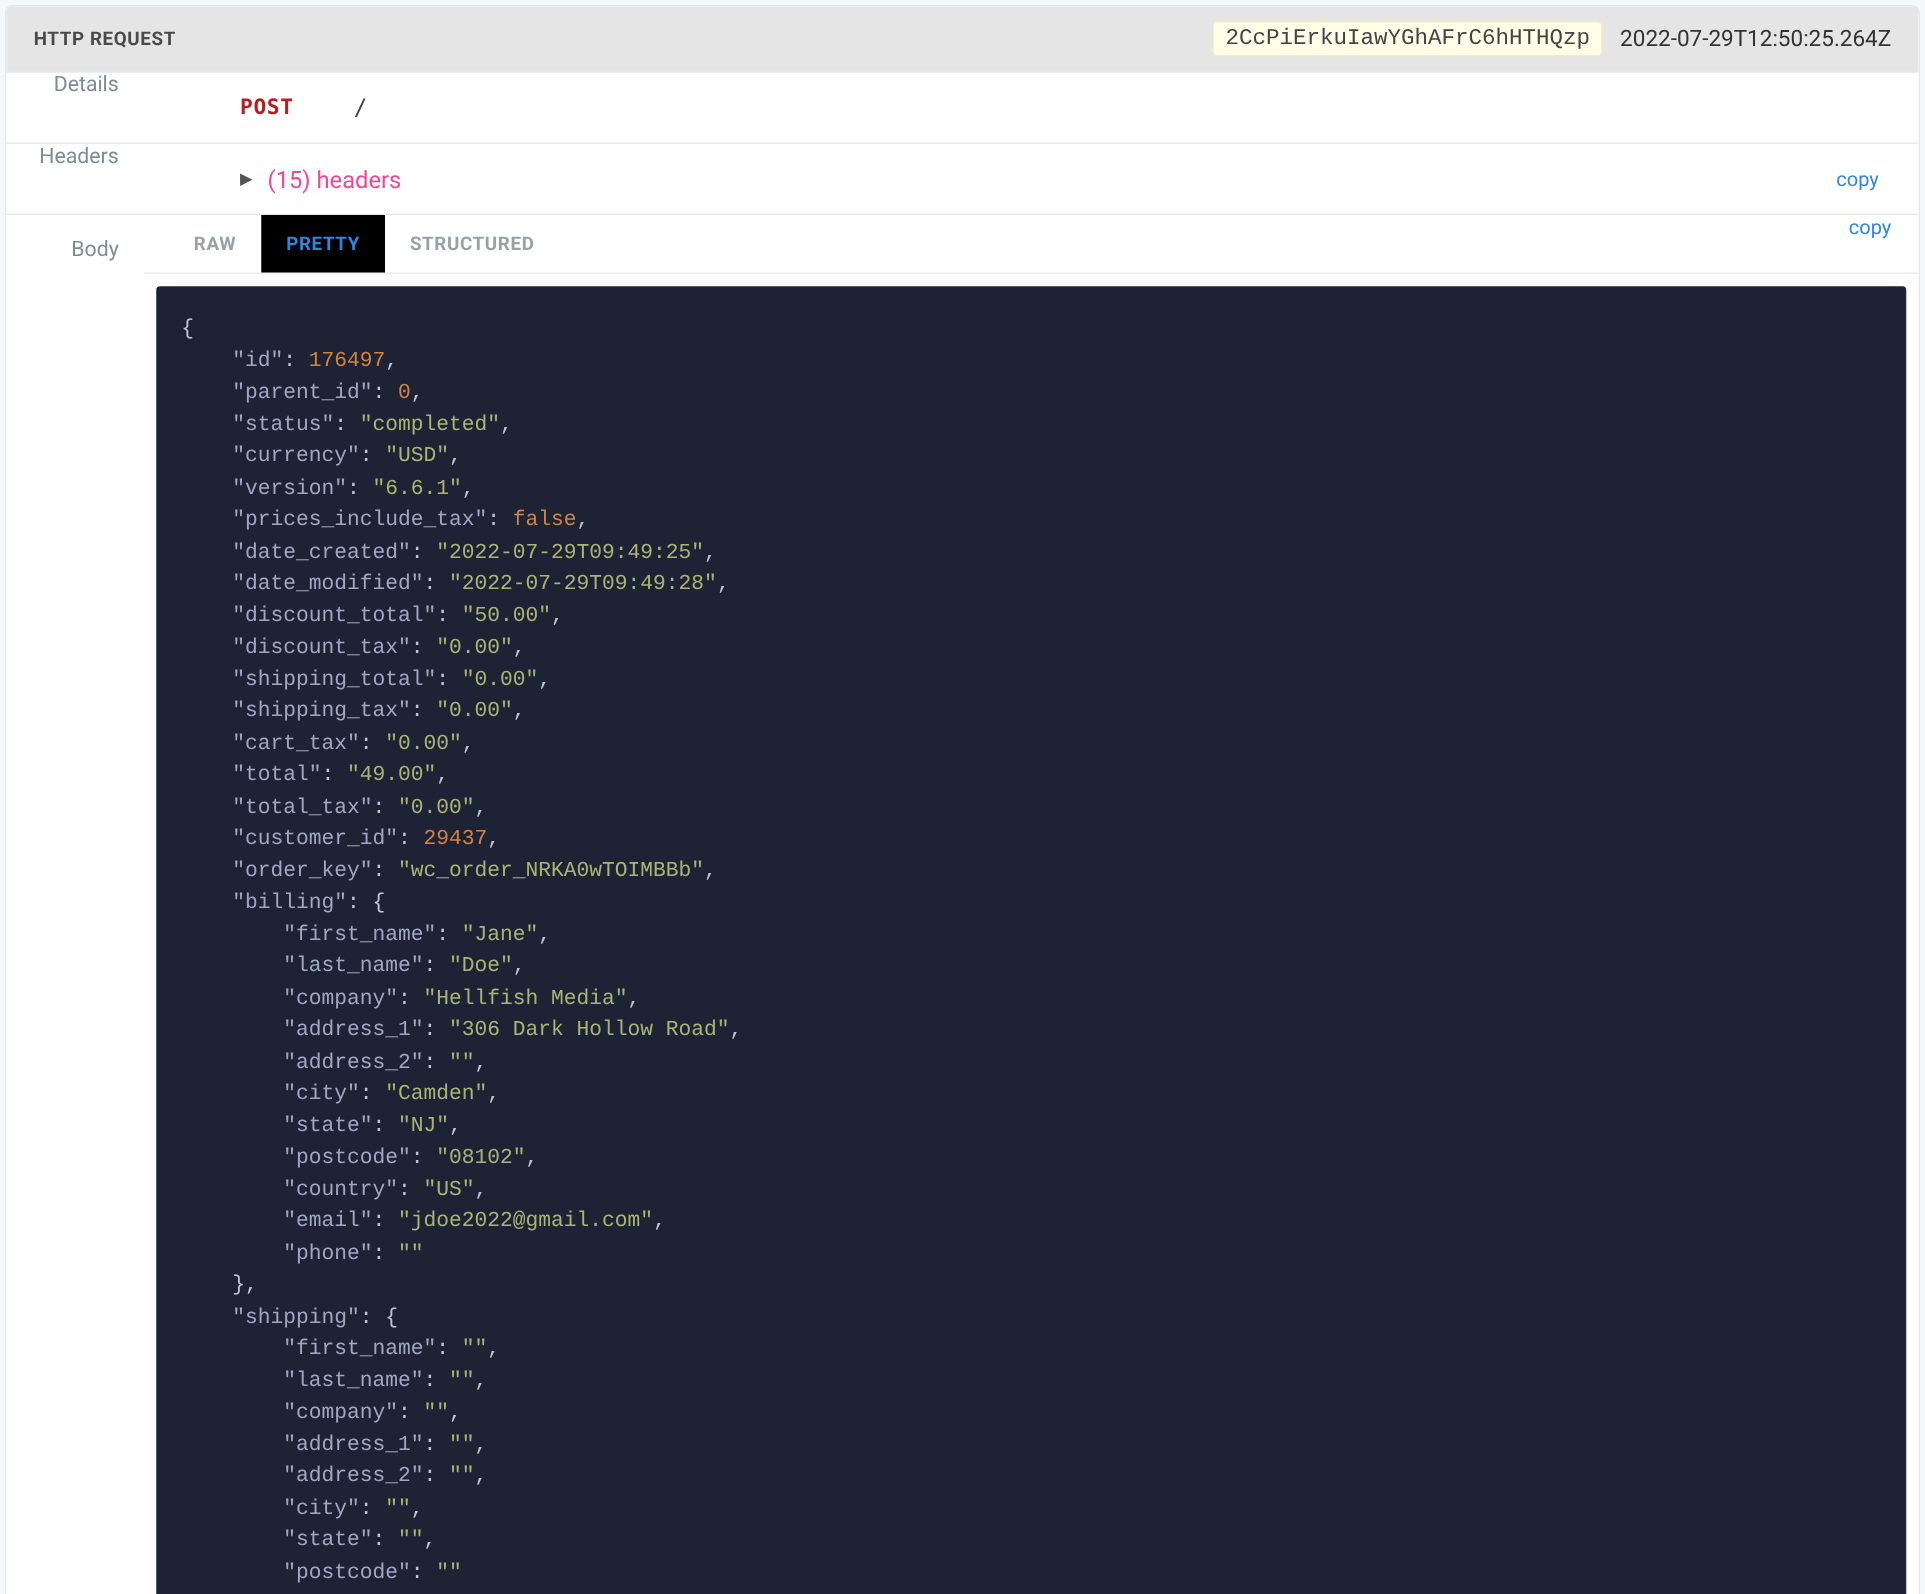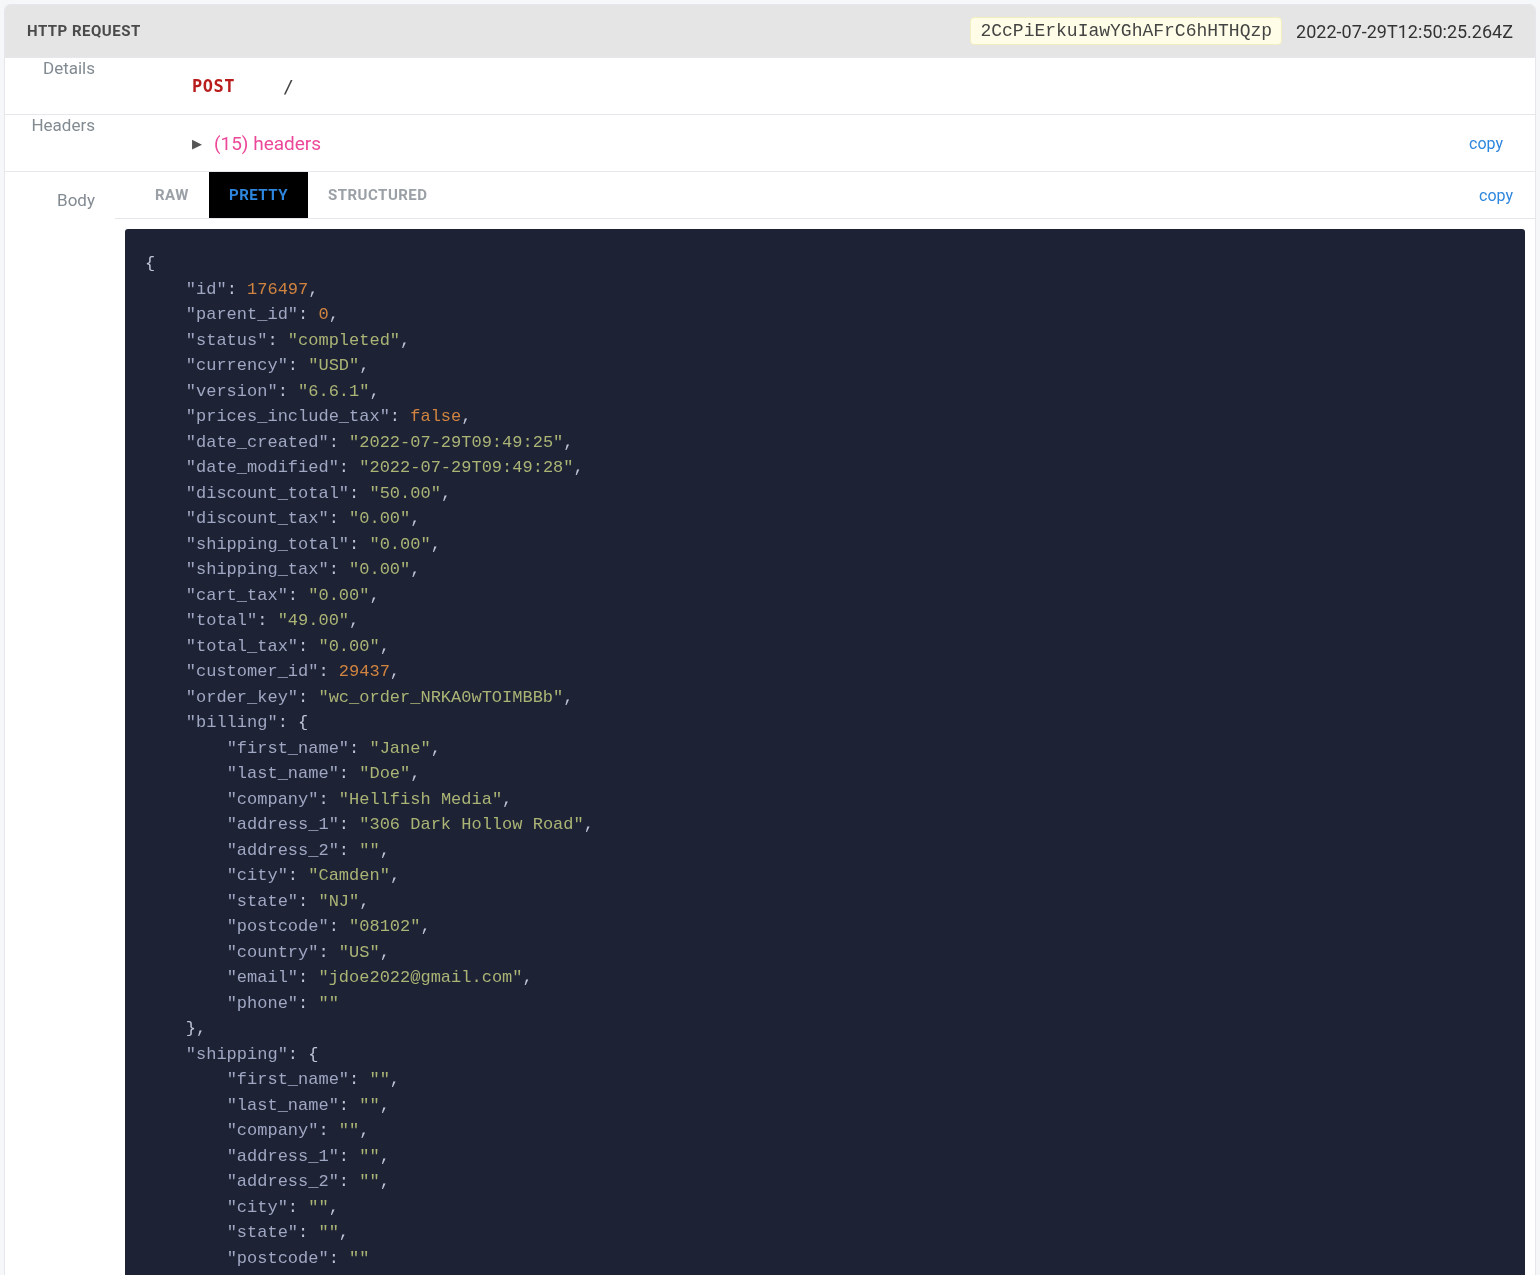--- a/index.html
+++ b/index.html
@@ -125,21 +125,20 @@
       font-size: 17px;
       padding-right: 20px;
       padding-top: 18px;
       flex-shrink: 0;
     }
     .body-main {
       flex: 1;
     }
     .body-tabs-row {
       display: flex;
-      align-items: center;
       border-bottom: 1px solid #e5e7eb;
     }
     .body-tabs-row .spacer { flex: 1; }
     .json-viewer {
       background: #1e2235;
       color: #c9ccd4;
       font-family: Menlo, Consolas, "Courier New", monospace;
       font-size: 17px;
       line-height: 1.5;
       padding: 22px 20px 22px 20px;

